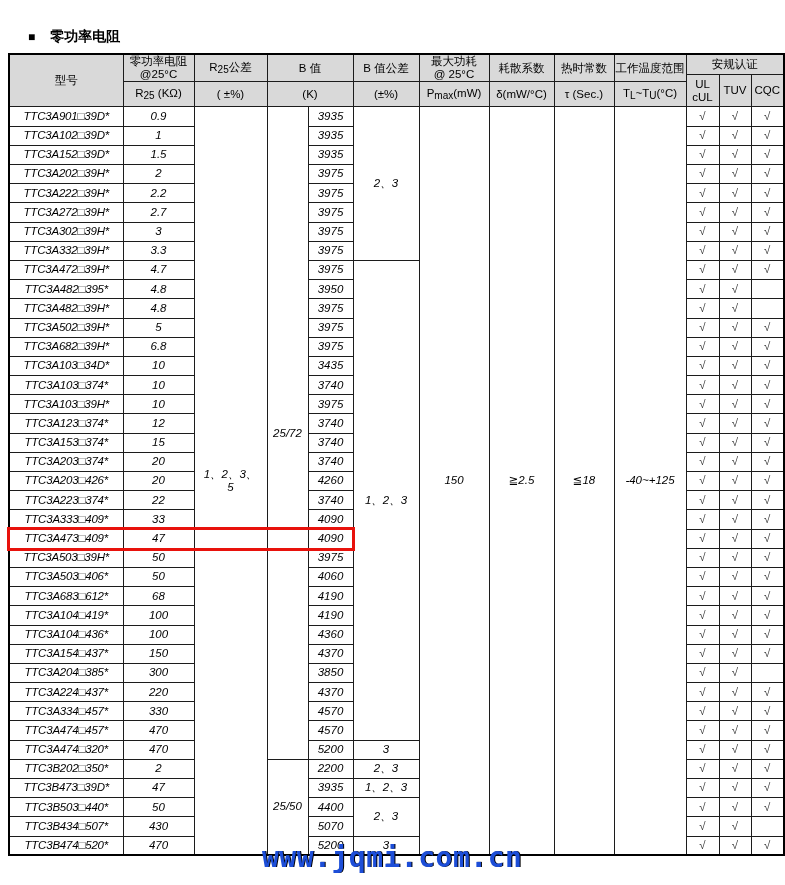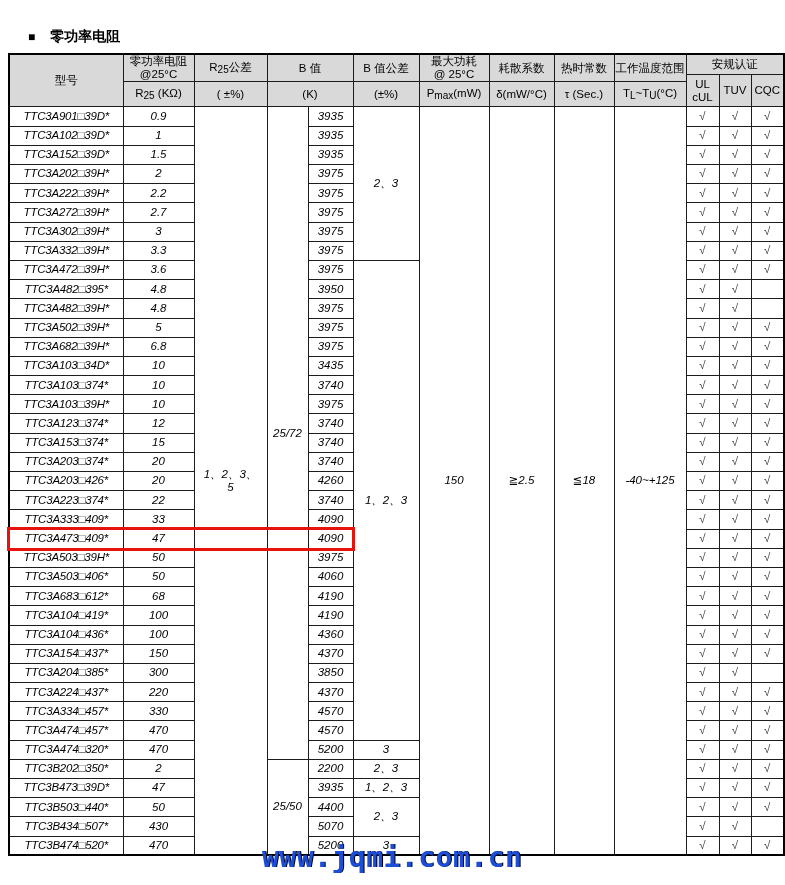--- a/index.html
+++ b/index.html
@@ -155,21 +155,21 @@
         <tr>
           <td class="model">TTC3A332□39H*</td>
           <td>3.3</td>
           <td>3975</td>
           <td class="chk">√</td>
           <td class="chk">√</td>
           <td class="chk">√</td>
         </tr>
         <tr>
           <td class="model">TTC3A472□39H*</td>
-          <td>3.6</td>
+          <td>4.7</td>
           <td>3975</td>
           <td rowspan="25">1、2、3</td>
           <td class="chk">√</td>
           <td class="chk">√</td>
           <td class="chk">√</td>
         </tr>
         <tr>
           <td class="model">TTC3A482□395*</td>
           <td>4.8</td>
           <td>3950</td>

